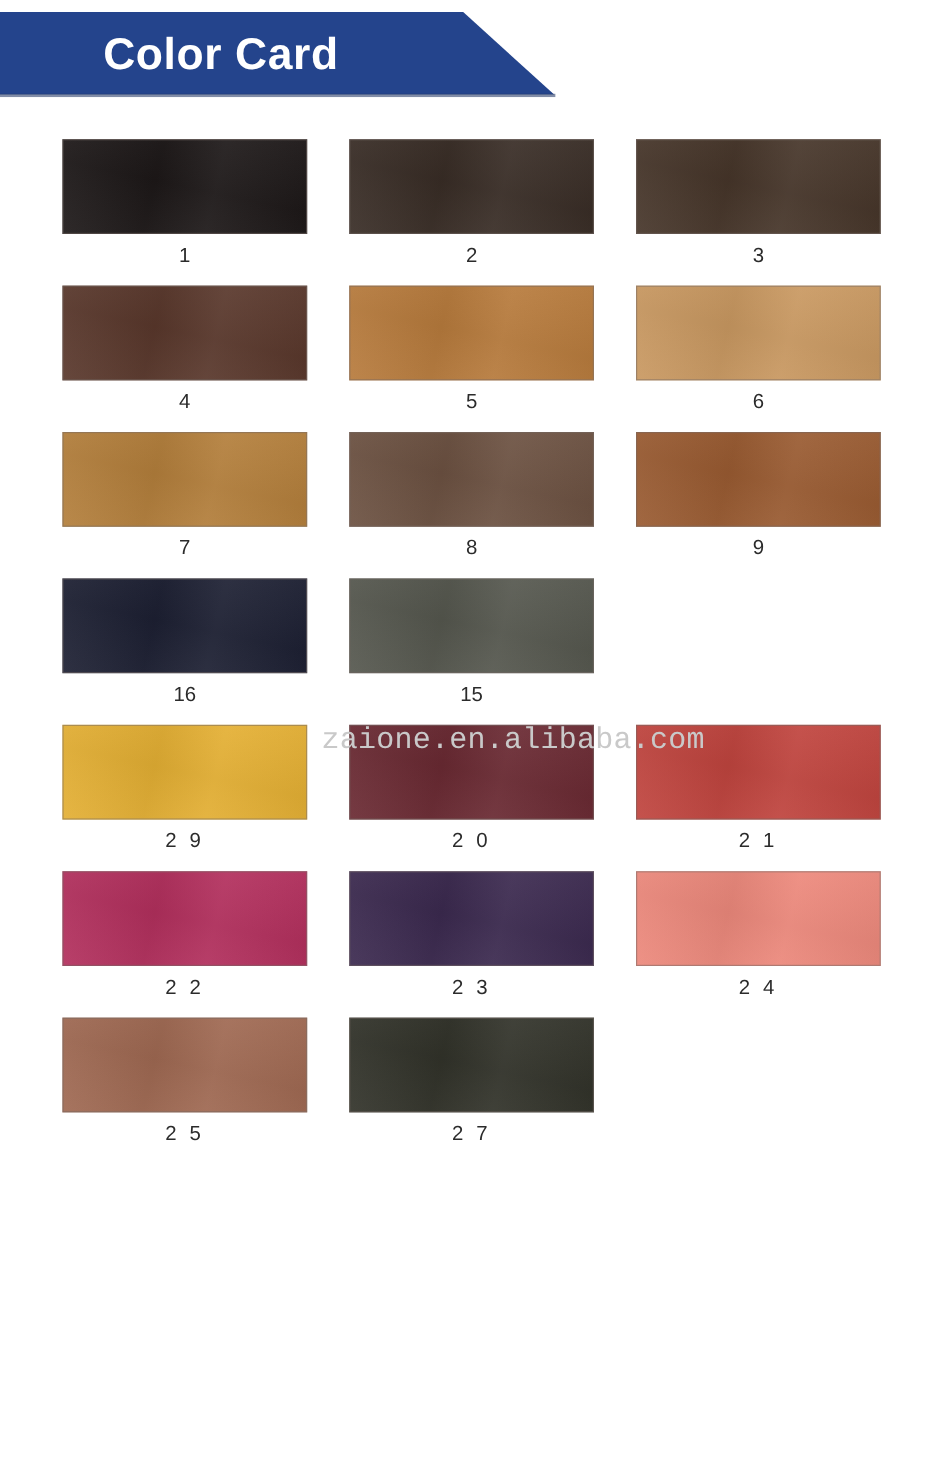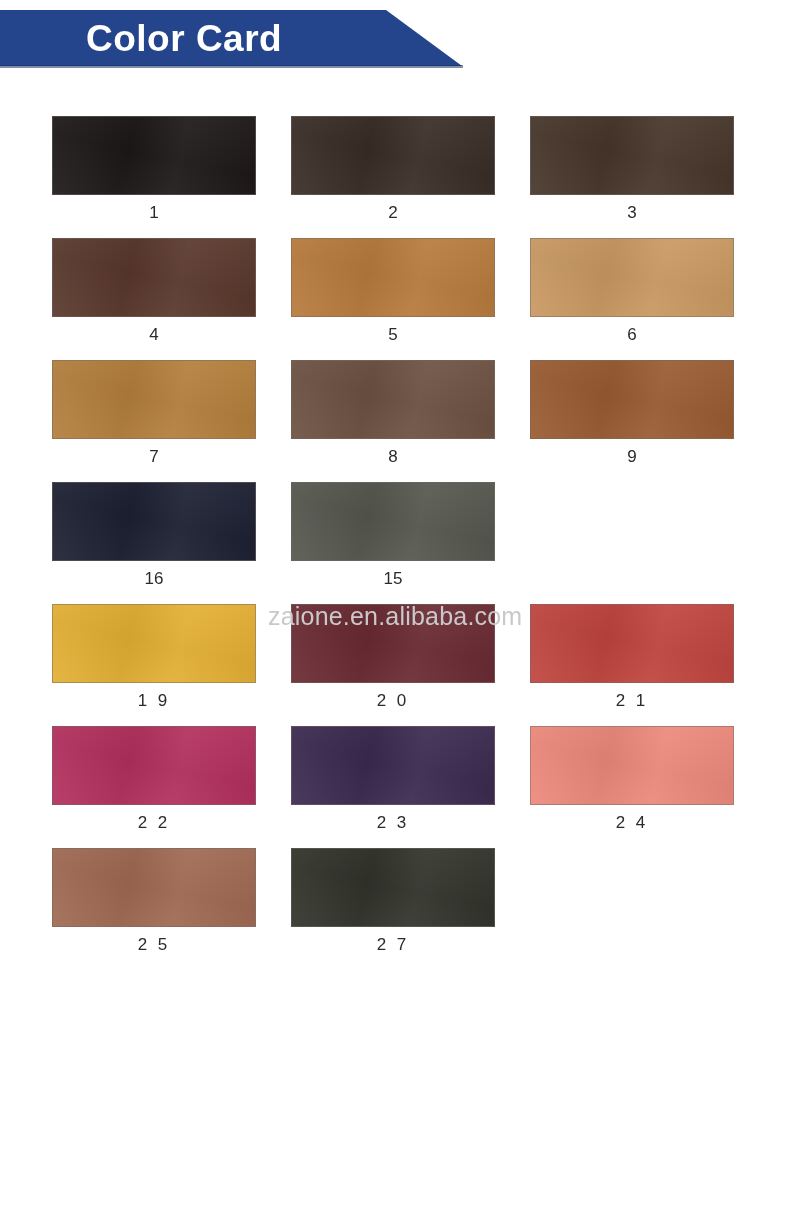--- a/index.html
+++ b/index.html
@@ -14,21 +14,21 @@
     position: relative;
     overflow: hidden;
   }
 
   
   .banner-wrap {
     position: absolute;
     top: 10px;
     left: 0;
     width: 465px;
-    height: 56px;
+    height: 69px;
   }
   .banner-shape {
     position: absolute;
     inset: 0;
     background: #24448c;
     -webkit-clip-path: polygon(0 0, 386px 0, 462px 100%, 0 100%);
     clip-path: polygon(0 0, 386px 0, 462px 100%, 0 100%);
   }
   .banner-shadow {
     position: absolute;
@@ -103,21 +103,21 @@
   
   .watermark {
     position: absolute;
     left: 268px;
     top: 602px;
     font-size: 25px;
     color: #c9c9c9;
     letter-spacing: 0.2px;
     white-space: nowrap;
     pointer-events: none;
-    font-family: Liberation Sans, sans-serif;
+    font-family: Liberation Mono, monospace;
   }
 </style>
 </head>
 <body>
 
 <div class="banner-wrap">
   <div class="banner-shape"></div>
   <div class="banner-shadow"></div>
   <div class="banner-title">Color Card</div>
 </div>
@@ -171,21 +171,21 @@
         <div class="label">16</div>
       </div>
       <div class="cell">
         <div class="swatch" style="background: rgb(86, 88, 79);"></div>
         <div class="label">15</div>
       </div>
     </div>
     <div class="row">
       <div class="cell">
         <div class="swatch" style="background: rgb(230, 177, 52);"></div>
-        <div class="label wide">1 9</div>
+        <div class="label wide">2 9</div>
       </div>
       <div class="cell">
         <div class="swatch" style="background: rgb(107, 42, 51);"></div>
         <div class="label wide">2 0</div>
       </div>
       <div class="cell">
         <div class="swatch" style="background: rgb(194, 69, 63);"></div>
         <div class="label wide">2 1</div>
       </div>
     </div>

